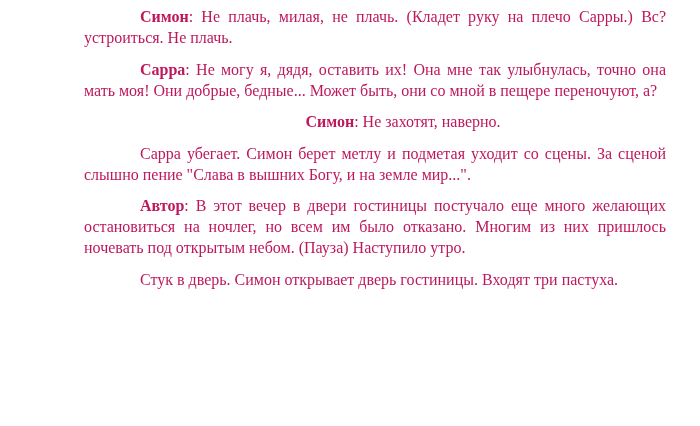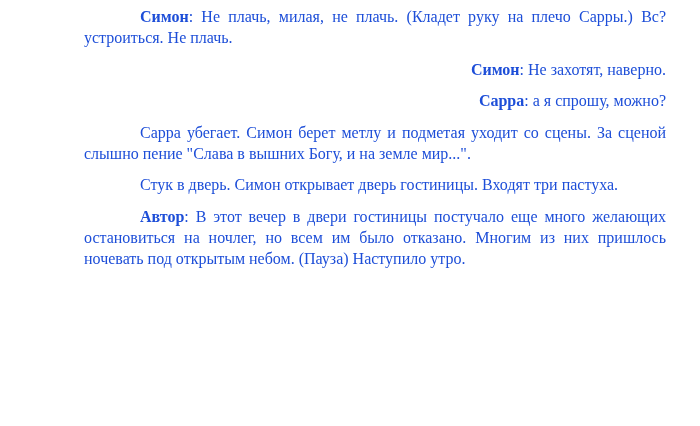--- a/index.html
+++ b/index.html
@@ -14,64 +14,64 @@
       position: relative;
     }
     .page {
       position: absolute;
       left: 84px;
       top: 6px;
       width: 582px;
       font-family: "Liberation Serif", "DejaVu Serif", serif;
       font-size: 16px;
       line-height: 21px;
-      color: #1d4ed8;
+      color: #be185d;
     }
     .para {
       margin: 0 0 10.5px 0;
       text-indent: 56px;
       text-align: justify;
     }
     .para.single {
-      text-align: right;
+      text-align: center;
     }
     .speaker {
       font-weight: bold;
     }
     .direction {
     }
     .act {
       font-weight: bold;
     }
   </style>
 </head>
 <body>
 
 <div class="page">
 
   <p class="para">
     <span class="speaker">Симон</span><span>: </span><span>Не плачь, милая, не плачь. (Кладет руку на плечо Сарры.) Вс? устроиться. Не плачь.</span>
   </p>
 
+  <p class="para">
+    <span class="speaker">Сарра</span><span>: </span><span>Не могу я, дядя, оставить их! Она мне так улыбнулась, точно она мать моя! Они добрые, бедные... Может быть, они со мной в пещере переночуют, а?</span>
+  </p>
 
   <p class="para single">
     <span class="speaker">Симон</span><span>: </span><span>Не захотят, наверно.</span>
   </p>
 
-  <p class="para single">
-    <span class="speaker">Сарра</span><span>: </span><span>а я спрошу, можно?</span>
-  </p>
 
 
   <p class="para direction">
     <span>Сарра убегает. Симон берет метлу и подметая уходит со сцены. За сценой слышно пение "Слава в вышних Богу, и на земле мир...".</span>
   </p>
 
 
+  <p class="para">
+    <span class="speaker">Автор</span><span>: </span><span>В этот вечер в двери гостиницы постучало еще много желающих остановиться на ночлег, но всем им было отказано. Многим из них пришлось ночевать под открытым небом. (Пауза) Наступило утро.</span>
+  </p>
+
   <p class="para direction">
     <span>Стук в дверь. Симон открывает дверь гостиницы. Входят три пастуха.</span>
-  </p>
-
-  <p class="para">
-    <span class="speaker">Автор</span><span>: </span><span>В этот вечер в двери гостиницы постучало еще много желающих остановиться на ночлег, но всем им было отказано. Многим из них пришлось ночевать под открытым небом. (Пауза) Наступило утро.</span>
   </p>
 
 </div>
 
 </body></html>

